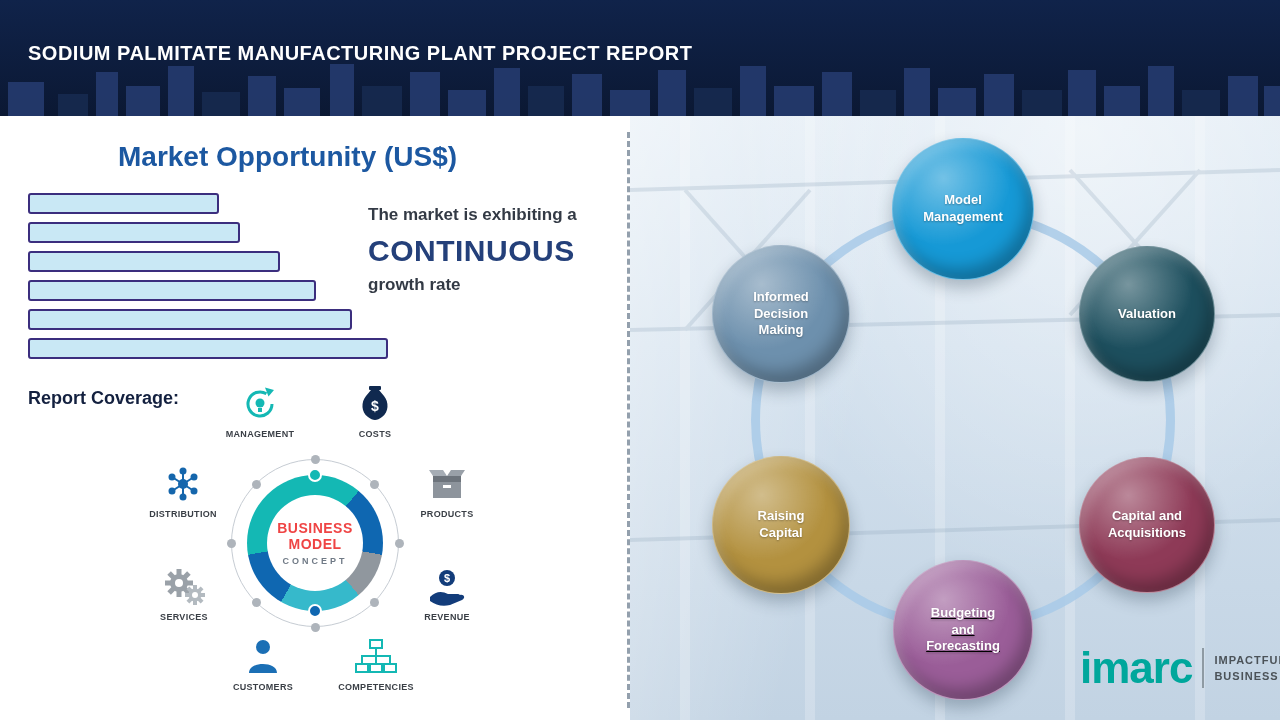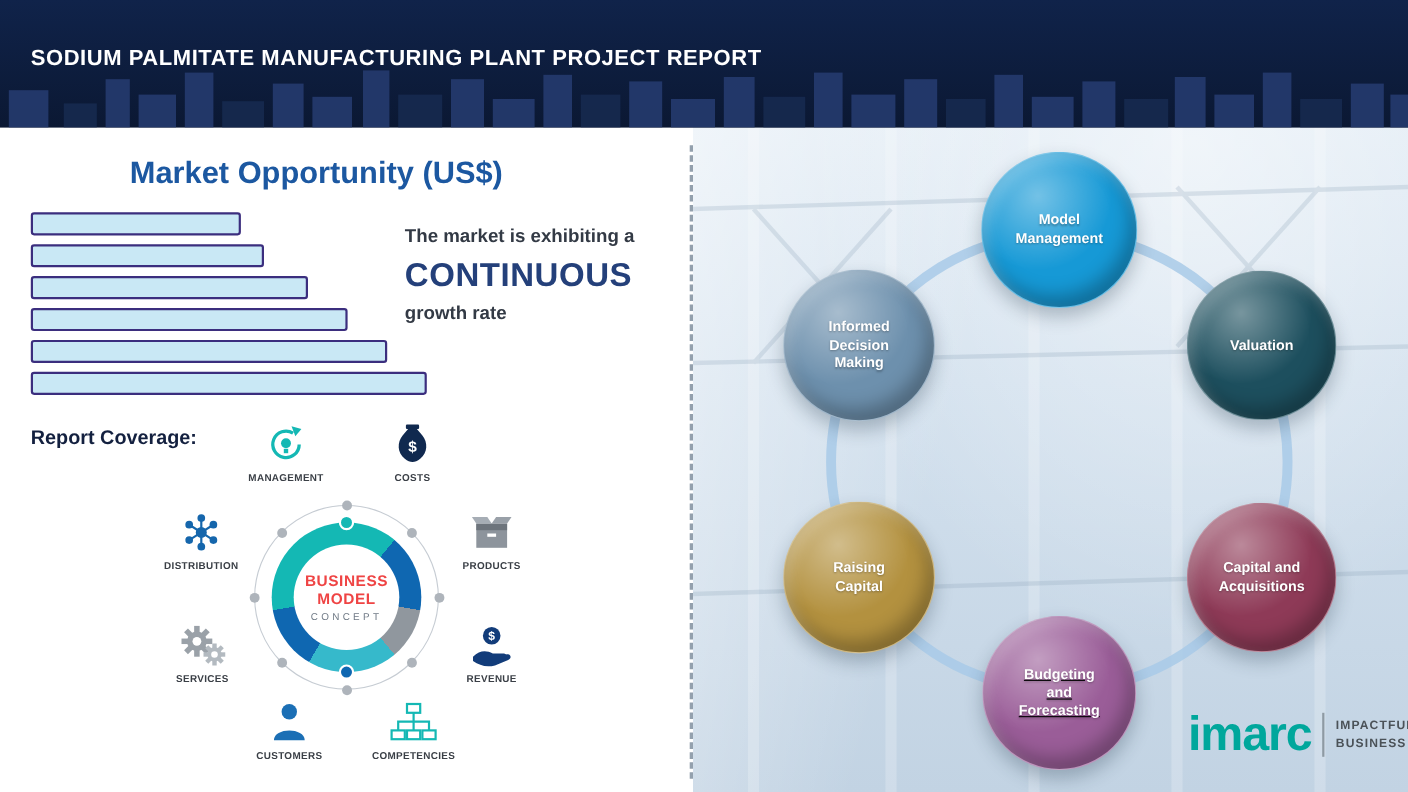--- a/index.html
+++ b/index.html
@@ -23,21 +23,21 @@
   .coverage { position:absolute; left:28px; top:388px; font-size:18px; font-weight:700; color:#13203f; }
 
   
   .bm-outer { position:absolute; left:231px; top:459px; width:168px; height:168px; border:1.5px solid #c6ccd3; border-radius:50%; }
   .bm-donut { position:absolute; left:247px; top:475px; width:136px; height:136px; border-radius:50%;
     background:conic-gradient(from -40deg,#14b8b4 0deg 80deg,#0f67b1 80deg 140deg,#90979e 140deg 180deg,#36b9cb 180deg 250deg,#0f67b1 250deg 300deg,#14b8b4 300deg 360deg); }
   .bm-donut::after { content:""; position:absolute; inset:20px; background:#fff; border-radius:50%; }
   .bm-center { position:absolute; left:247px; top:475px; width:136px; height:136px; display:flex; flex-direction:column;
     align-items:center; justify-content:center; text-align:center; z-index:2; }
   .bm-l1 { font-size:14px; font-weight:800; color:#ef4444; line-height:1.15; letter-spacing:.5px; }
-  .bm-l3 { font-size:9px; letter-spacing:3px; color:#707a86; margin-top:4px; font-weight:400; }
+  .bm-l3 { font-size:9px; letter-spacing:3px; color:#707a86; margin-top:4px; font-weight:700; }
   .bm-dot { position:absolute; width:9px; height:9px; border-radius:50%; background:#aeb4bb; z-index:1; }
   .bm-node { position:absolute; width:14px; height:14px; border-radius:50%; z-index:3; border:2px solid #fff; }
   .bm-node.teal { background:#14b8b4; }
   .bm-node.blue { background:#0f67b1; }
   .bm-item { position:absolute; width:96px; text-align:center; }
   .bm-item .ic { height:42px; display:flex; align-items:center; justify-content:center; }
   .bm-item .lbl { margin-top:4px; font-size:9px; font-weight:700; color:#3a3f46; letter-spacing:.3px; }
 
   
   .right-panel { position:absolute; left:630px; top:0; width:650px; height:720px; z-index:1;

